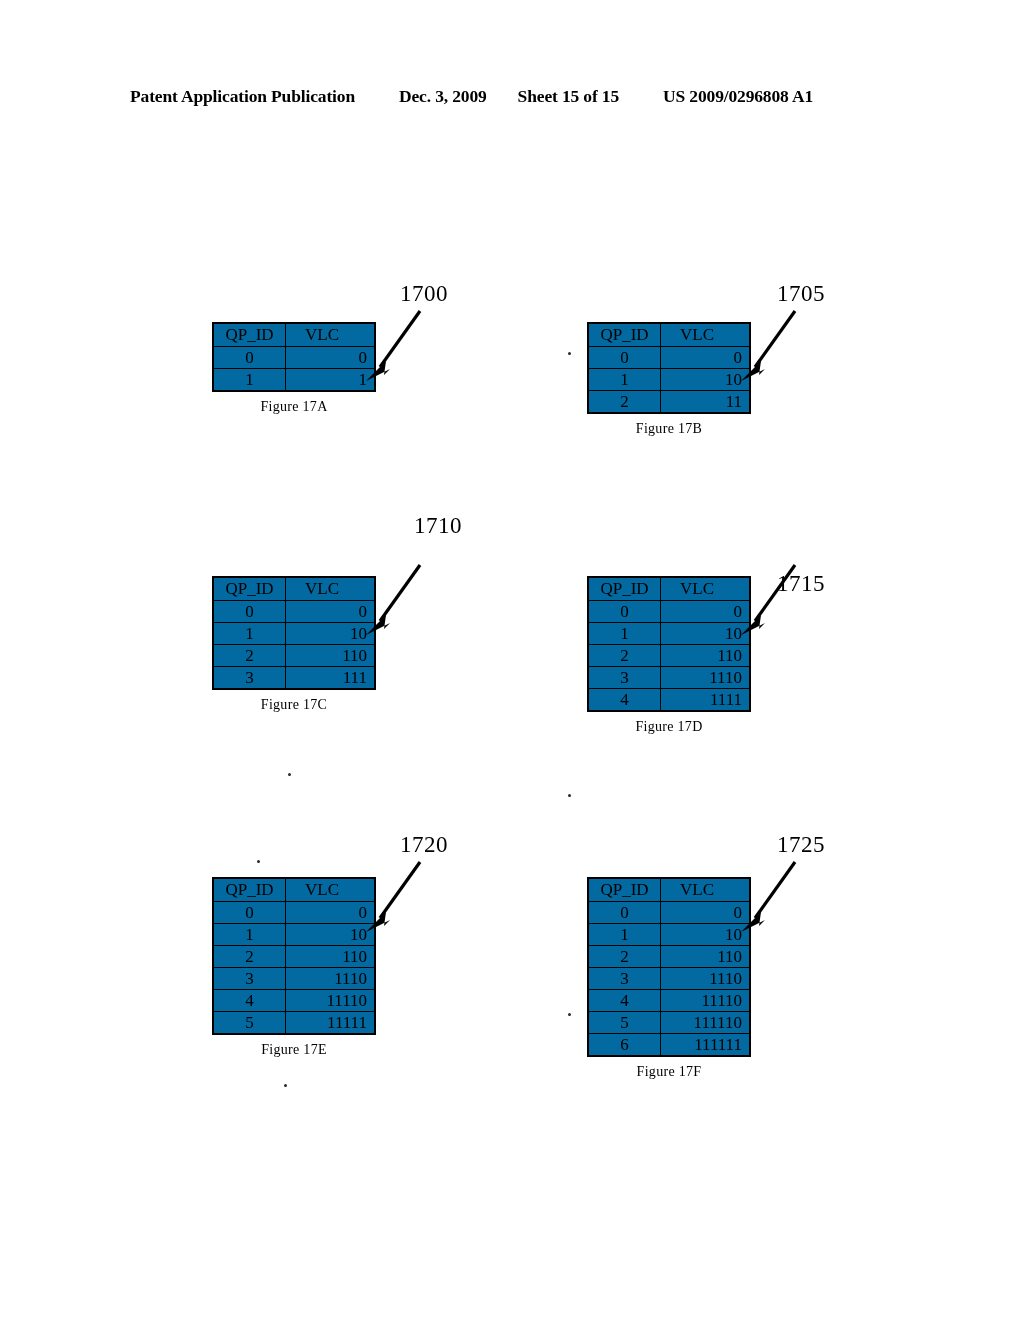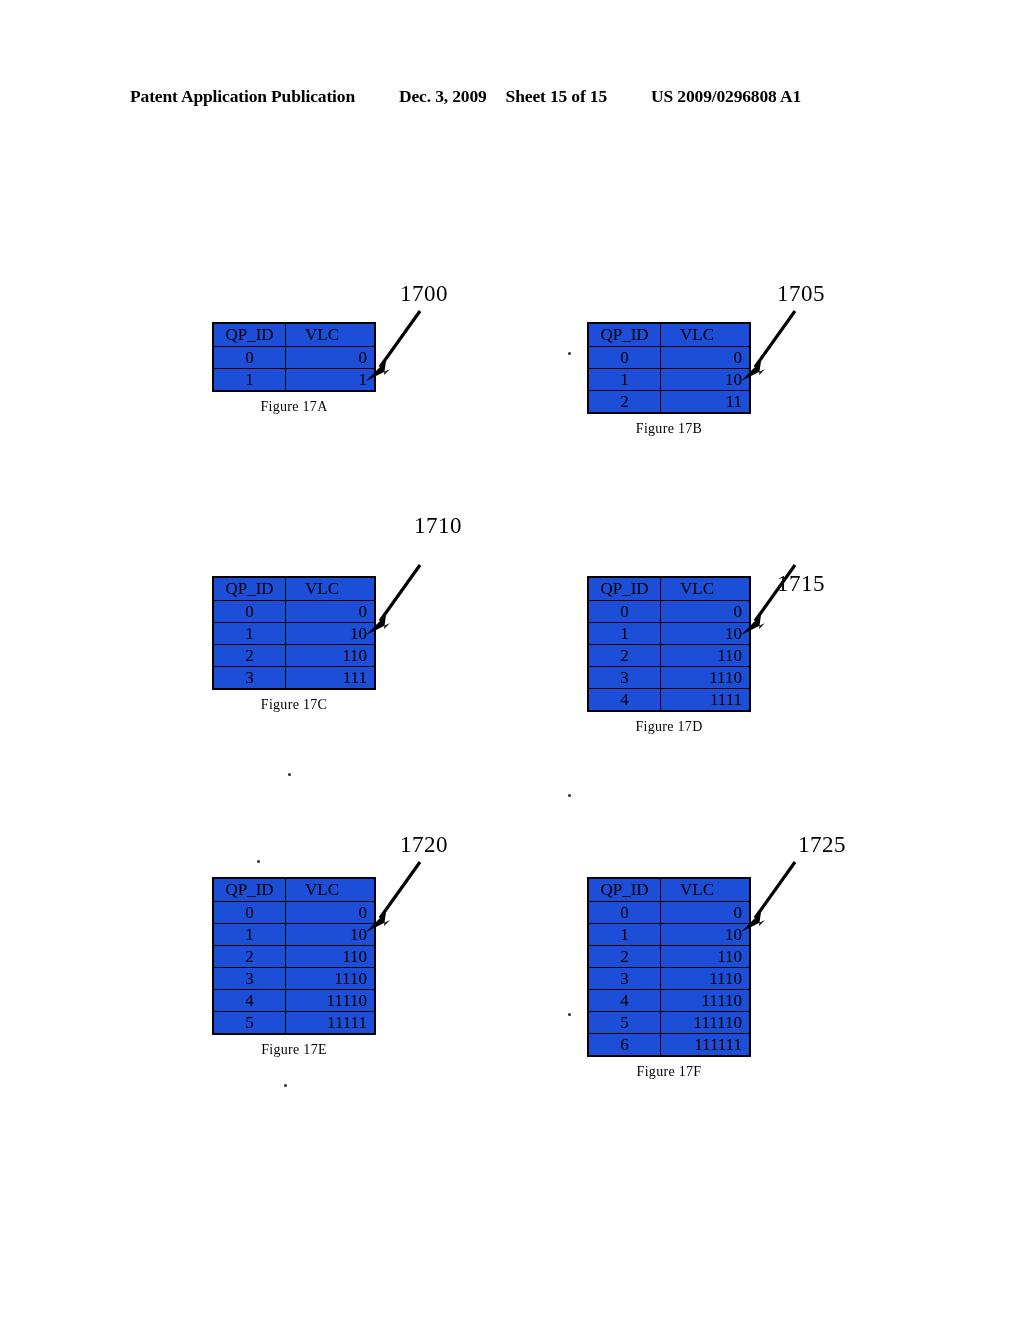--- a/index.html
+++ b/index.html
@@ -25,34 +25,34 @@
     height: 24px;
     display: flex;
     align-items: baseline;
     font-weight: bold;
     font-size: 17.5px;
     letter-spacing: -0.15px;
     white-space: nowrap;
   }
   .page-header .h-pub   { margin-right: 44px; }
   .page-header .h-date  { margin-right: 19px; }
-  .page-header .h-sheet { margin-right: 44px; }
+  .page-header .h-sheet { margin-right: 44px; margin-left: 12px; }
   .page-header .h-num   { }
 
   
   .fig-group {
     position: absolute;
   }
 
   
   .vlc-table {
     border-collapse: collapse;
     border: 2.5px solid #000;
     table-layout: fixed;
-    background: #1d4ed8;
+    background: #0369a1;
   }
   .vlc-table td, .vlc-table th {
     border: 1.6px solid #000;
     height: 21px;
     line-height: 21px;
     padding: 0;
     font-size: 17px;
     font-weight: normal;
     font-family: "Liberation Serif", "DejaVu Serif", serif;
   }
@@ -325,21 +325,21 @@
         <td class="col-vlc">111110</td>
       </tr>
       <tr>
         <td class="col-id">6</td>
         <td class="col-vlc">111111</td>
       </tr>
     </tbody>
   </table>
   <div class="fig-caption">Figure 17F</div>
 </div>
-<div class="ref-num" style="left:798px; top:832px;">1725</div>
+<div class="ref-num" style="left:777px; top:832px;">1725</div>
 <div class="ref-arrow" style="left:735px; top:856px; width:70px; height:80px;">
   <svg width="70" height="80" viewBox="0 0 70 80">
     <line x1="60" y1="6" x2="20" y2="62" stroke="#000" stroke-width="3.2"></line>
     <polygon points="6,76 26,56 24,70 30,64" fill="#000"></polygon>
   </svg>
 </div>
 
 <div class="speck" style="left:568px; top:352px; width:3px; height:3px;"></div>
 <div class="speck" style="left:288px; top:773px; width:3px; height:3px;"></div>
 <div class="speck" style="left:568px; top:794px; width:3px; height:3px;"></div>

